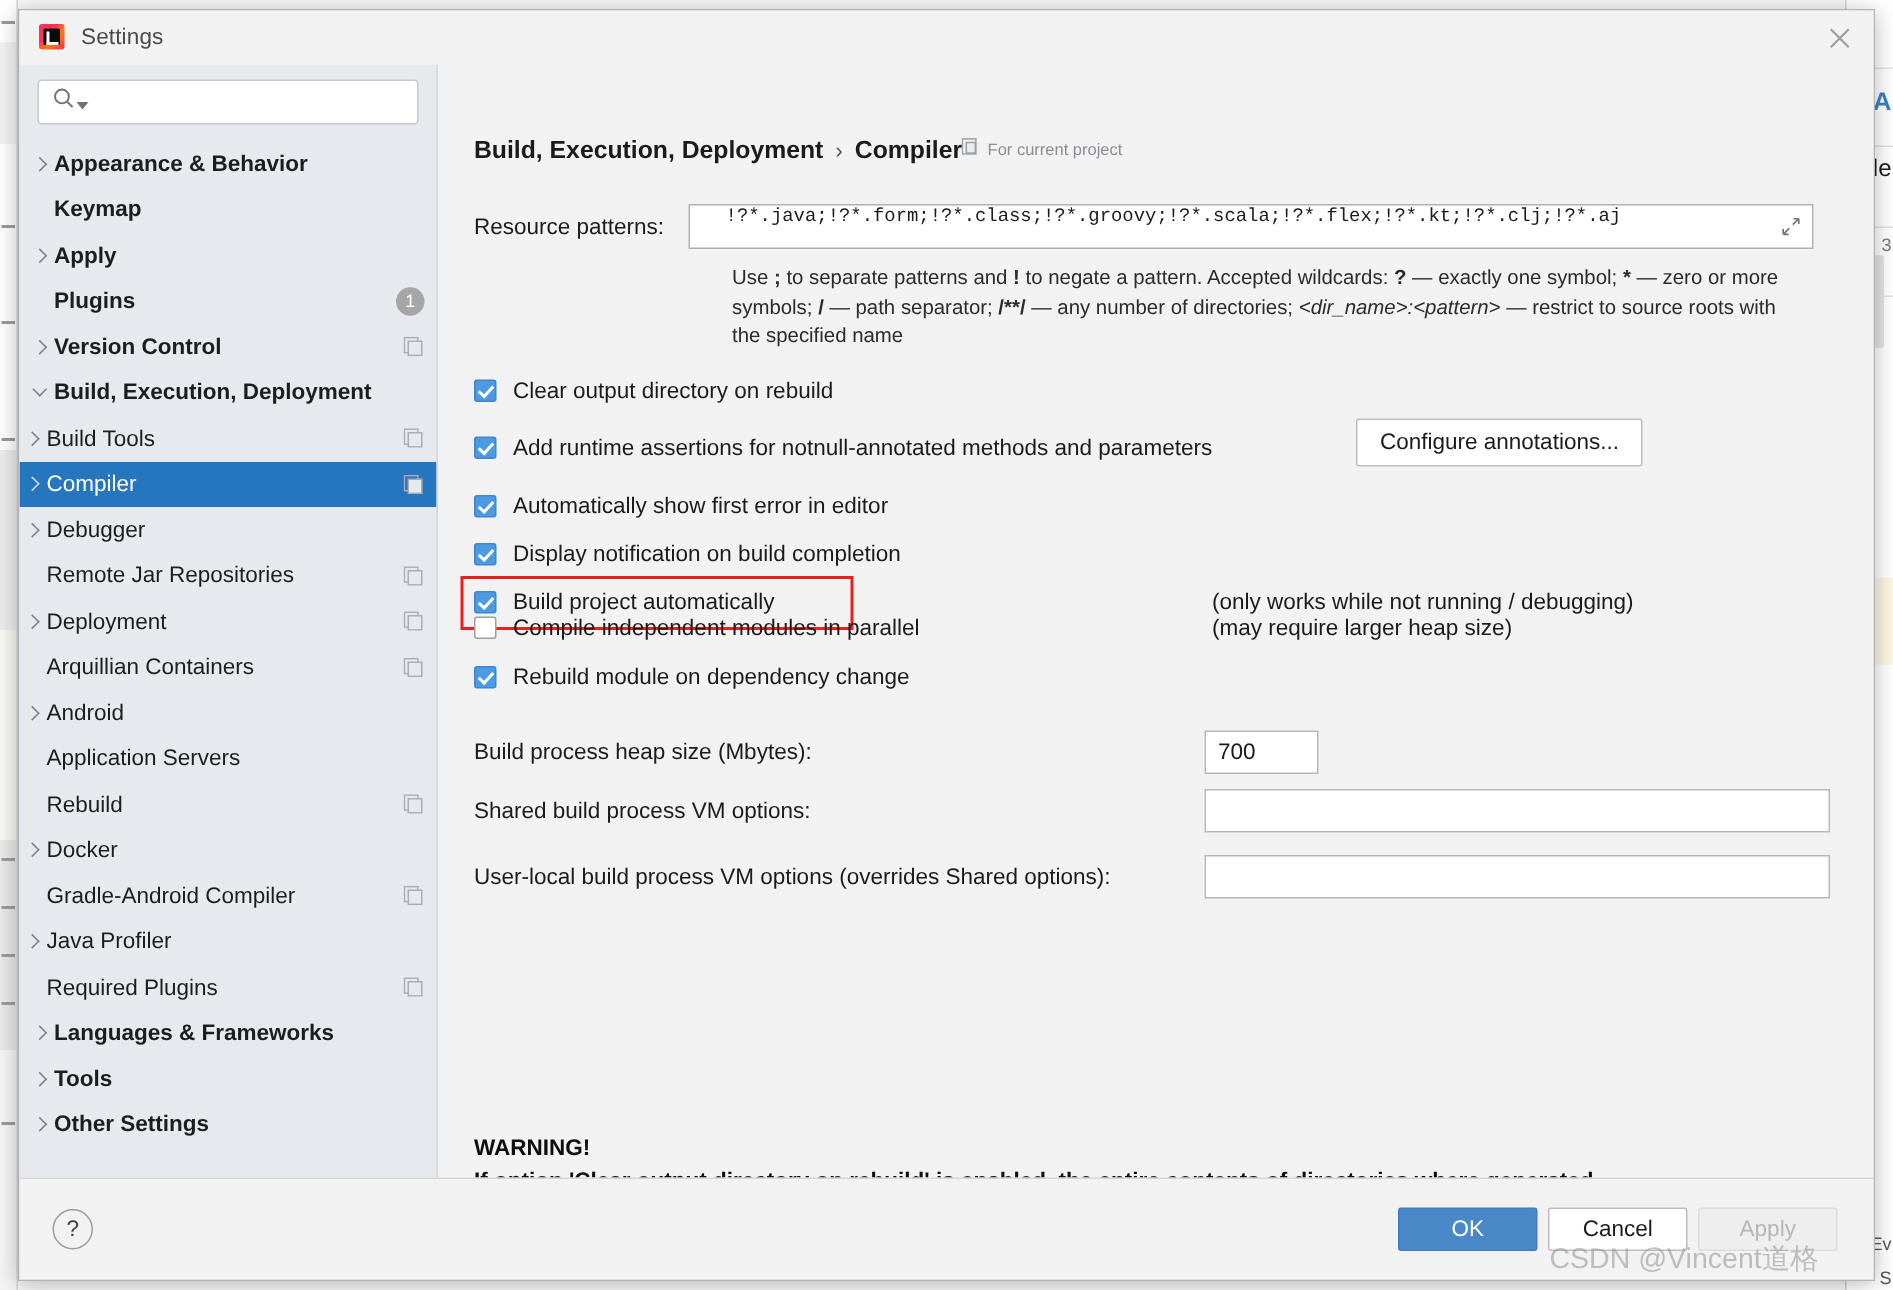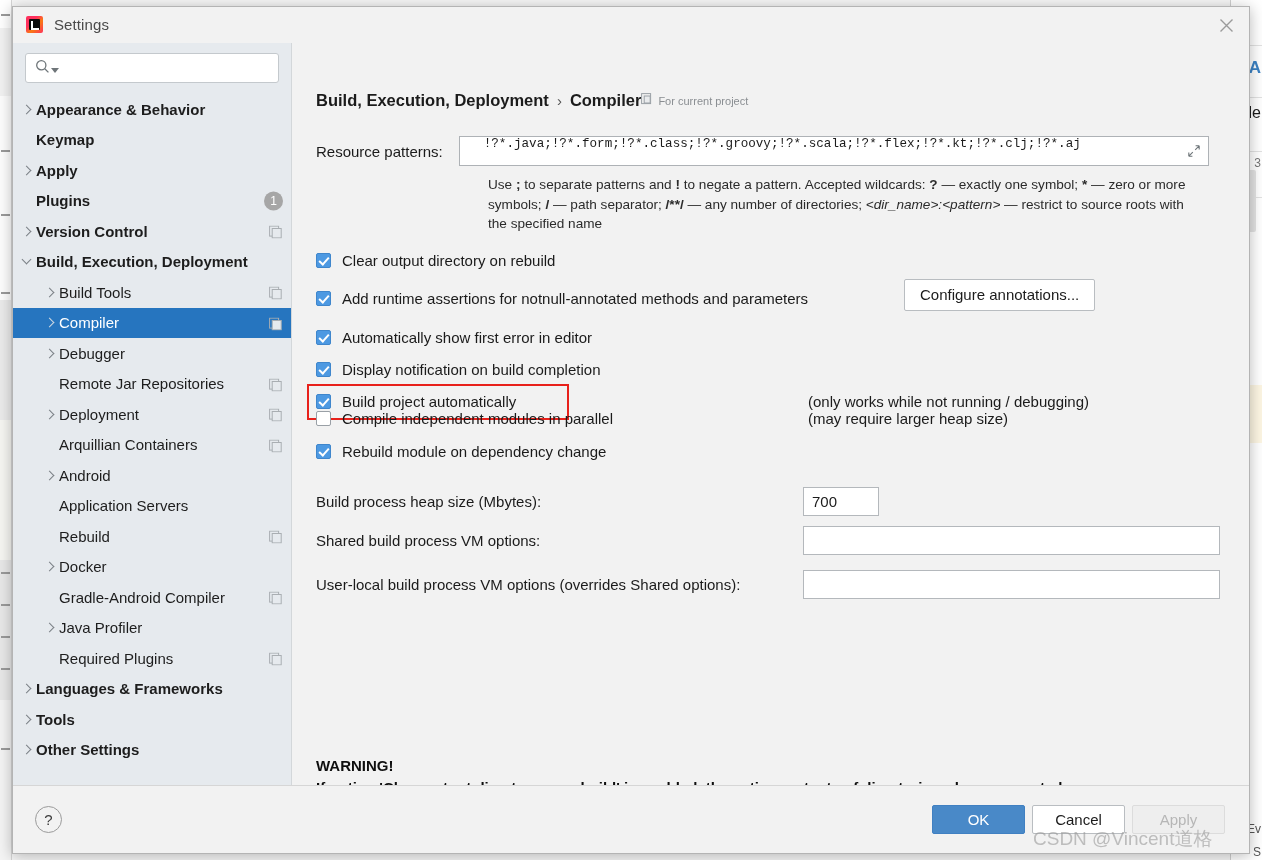--- a/index.html
+++ b/index.html
@@ -130,21 +130,21 @@
     width: 7px; height: 7px;
     border-right: 1.6px solid #7b8186; border-top: 1.6px solid #7b8186;
     transform: rotate(45deg); margin-left: -2px;
   }
   .chev.open { transform: rotate(135deg); margin-top: -4px; }
   .tree-label {
     font-size: 15px; color: #1d1d1d; white-space: nowrap;
   }
   .tree-row.lvl0 .tree-label { font-weight: bold; }
   .tree-row.lvl0 { padding-left: 5px; }
-  .tree-row.lvl1 { padding-left: 28px; }
+  .tree-row.lvl1 { }
   .tree-row.lvl1 .tree-label { font-weight: normal; font-size: 15px; }
   .copy-icon {
     position: absolute; right: 9px; top: 50%; transform: translateY(-50%);
     width: 13px; height: 13px;
   }
   .badge {
     position: absolute; right: 8px; top: 50%; transform: translateY(-50%);
     width: 19px; height: 19px; border-radius: 50%;
     background: #a6a6a6; color: #fff; font-size: 12px;
     display: flex; align-items: center; justify-content: center;

